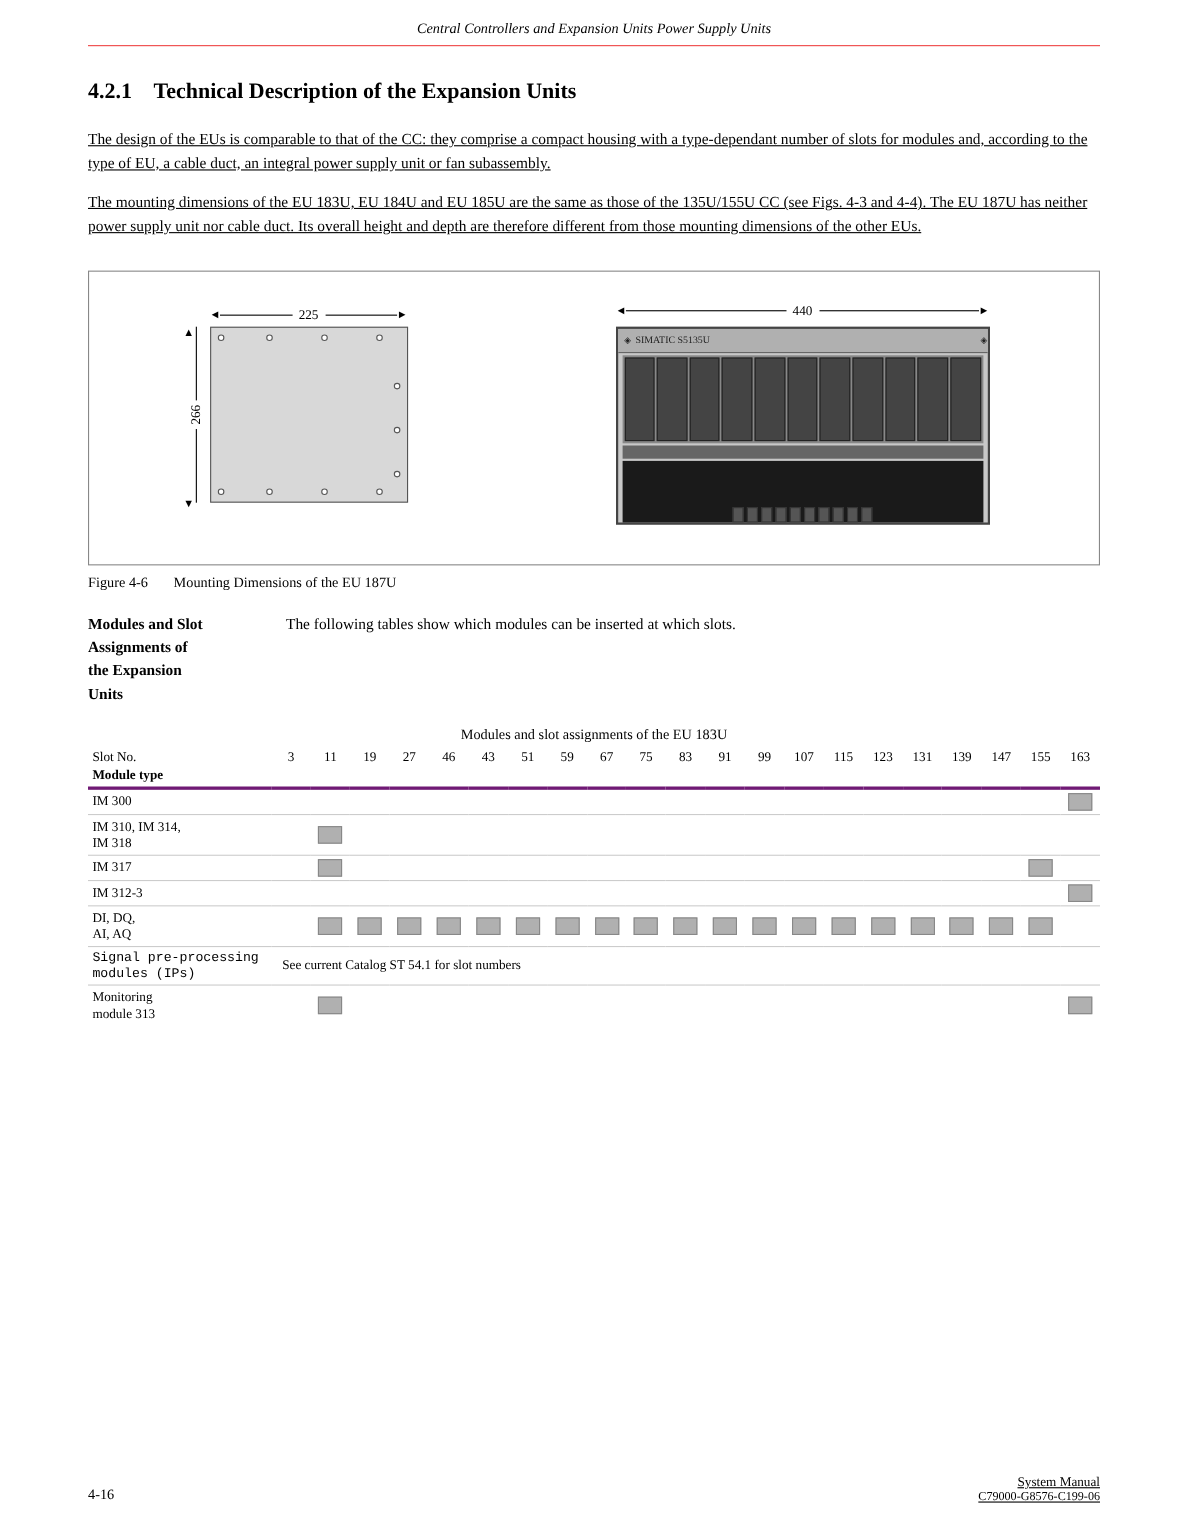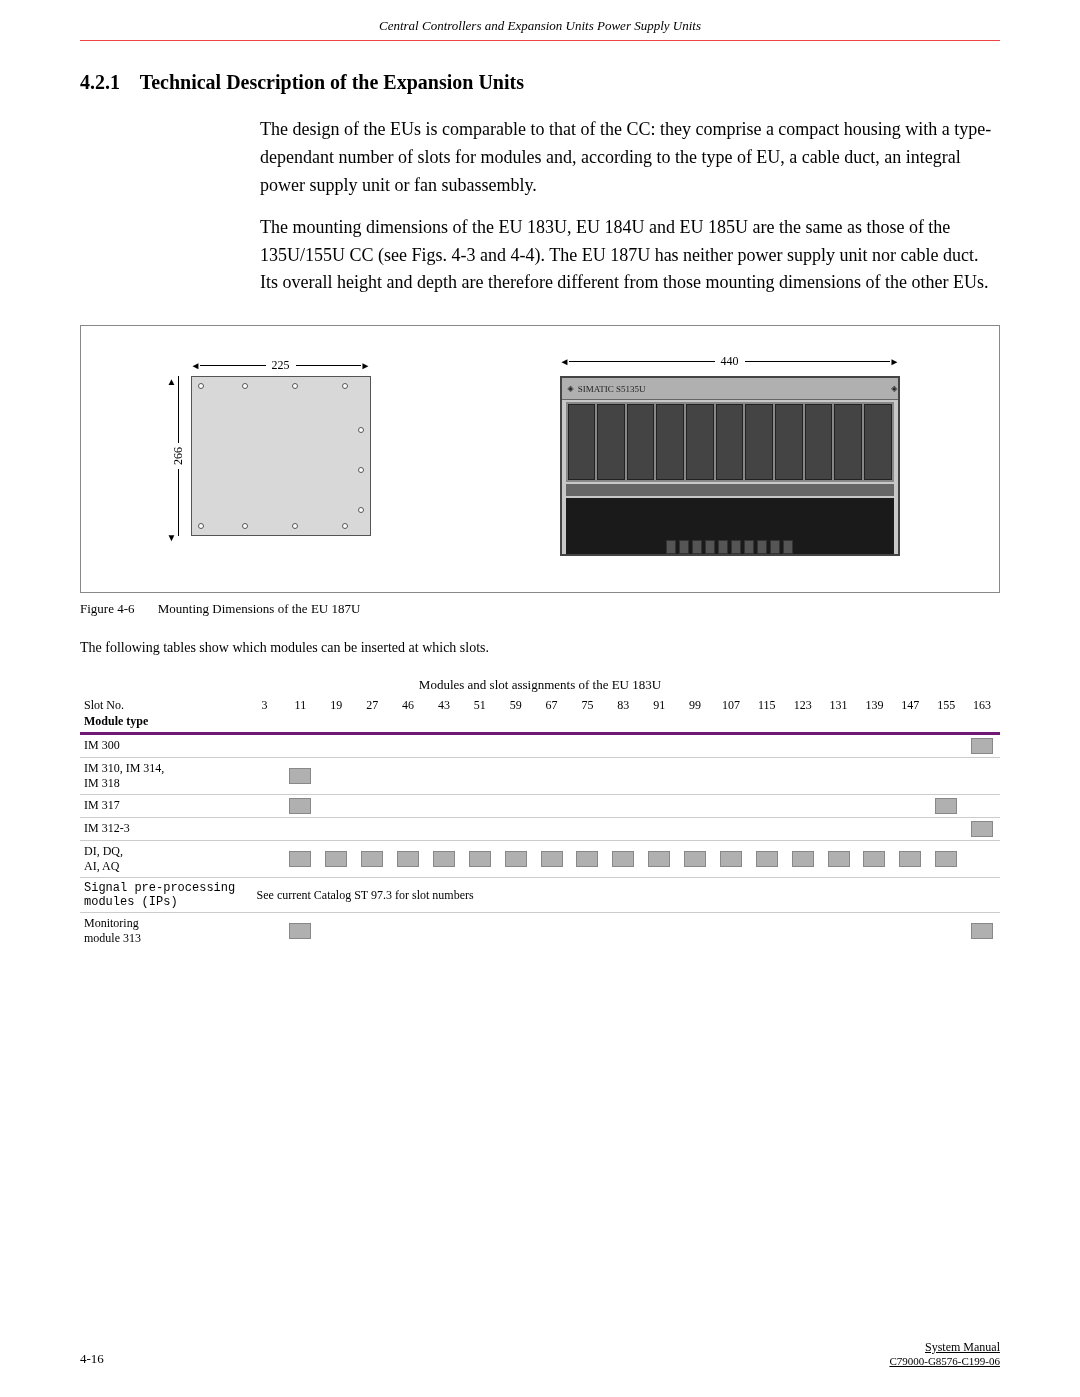--- a/index.html
+++ b/index.html
@@ -34,25 +34,25 @@
       font-size: 20px;
       font-weight: bold;
       margin-bottom: 22px;
       margin-top: 10px;
     }
     .section-heading span {
       font-weight: bold;
     }
     
     .body-text {
-      margin-left: 180px;
       margin-right: 0;
-      font-size: 18px;
+      font-size: 14px;
       line-height: 1.55;
       margin-bottom: 14px;
+      text-decoration: underline;
     }
     
     .figure-area {
       border: 1px solid #888;
       margin: 28px 0 8px 0;
       padding: 20px 10px 16px 10px;
       display: flex;
       align-items: flex-start;
       justify-content: space-around;
       background: #fff;
@@ -402,20 +402,26 @@
       </div>
     </div>
   </div>
 
   <div class="figure-caption">
     <span class="figure-caption-num">Figure 4-6</span>
     <span>Mounting Dimensions of the EU 187U</span>
   </div>
 
   <div class="modules-section">
+    <div class="modules-label-col">
+      <div>Modules and Slot</div>
+      <div>Assignments of</div>
+      <div>the Expansion</div>
+      <div>Units</div>
+    </div>
     <div class="modules-desc-col">The following tables show which modules can be inserted at which slots.</div>
   </div>
 
   <div class="table-title">Modules and slot assignments of the EU 183U</div>
 
   <div class="slot-table-wrapper">
     <table class="slot-table">
       <thead>
         <tr class="header-row">
           <th class="row-label">Slot No.</th>
@@ -614,21 +620,21 @@
               <div class="slot-filled"></div>
             </td>
             <td class="slot-cell">
               <div class="slot-filled"></div>
             </td>
             <td class="slot-cell"></td>
           </tr>
           <tr class="data-row">
             <td class="row-label" style="white-space: pre-line; font-family: Liberation Mono, monospace;">Signal pre-processing
 modules (IPs)</td>
-            <td colspan="21" style="text-align: left; padding-left: 10px; font-size: 12px;">See current Catalog ST 97.3 for slot numbers</td>
+            <td colspan="21" style="text-align: left; padding-left: 10px; font-size: 12px;">See current Catalog ST 54.1 for slot numbers</td>
           </tr>
           <tr class="data-row">
             <td class="row-label" style="white-space: pre-line;">Monitoring
 module 313</td>
             <td class="slot-cell"></td>
             <td class="slot-cell">
               <div class="slot-filled"></div>
             </td>
             <td class="slot-cell"></td>
             <td class="slot-cell"></td>

